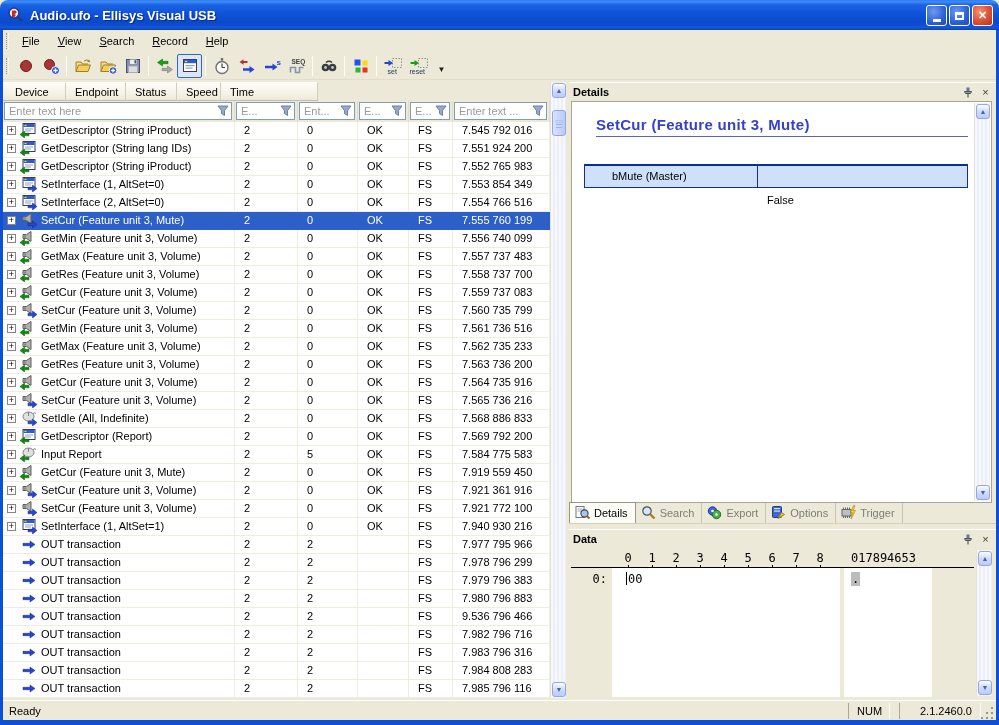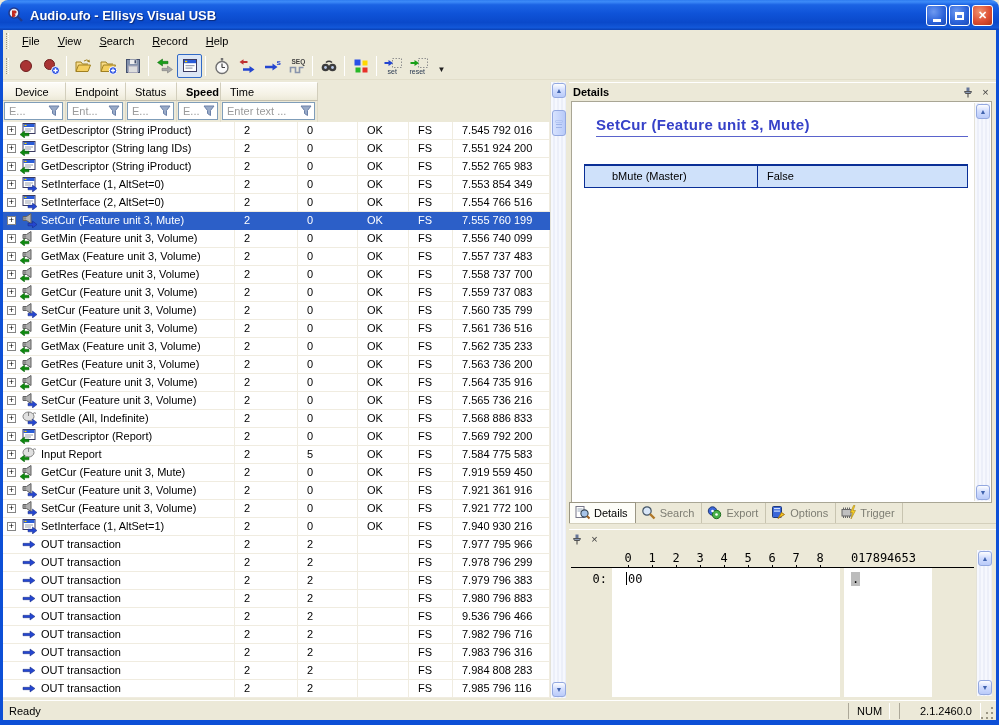--- a/index.html
+++ b/index.html
@@ -70,21 +70,21 @@
   .panel-hdr .hbtn { width:15px; height:14px; margin-right:3px; display:flex; align-items:center; justify-content:center; color:#404040; font-size:11px; }
   .details-content { position:absolute; left:571px; top:101px; width:421px; height:402px; background:#fff; border:1px solid #a9a695; }
   .details-title { position:absolute; left:24px; top:14px; font-size:15px; font-weight:bold; color:#3641c8; letter-spacing:0.3px; }
   .details-rule { position:absolute; left:24px; top:34px; width:372px; height:1px; background:#5a63cc; }
   .dtable { position:absolute; left:12px; top:62px; width:384px; border:1px solid #0a2f96; }
   .dtable-hdr { height:23px; background:#002d96; color:#fff; font-weight:bold; display:flex; align-items:center; }
   .dtable-hdr .n { margin-left:27px; flex:1; }
   .dtable-hdr .ch { margin-right:8px; font-size:12px; }
   .dtable-row { height:22px; background:#cfe1fa; display:flex; border-top:1px solid #0a2f96; }
   .dtable-row .c1 { width:173px; border-right:1px solid #0a2f96; padding:4px 0 0 27px; }
-  .dtable-row .c2 { flex:1; padding:4px 0 0 9px; }
+  .dtable-row .c2 { flex:1; padding:4px 0 0 9px;margin-top:24px; }
 
   .tabstrip { position:absolute; left:569px; top:503px; width:427px; height:21px; display:flex; align-items:flex-end; background:#ece9d8; border-bottom:1px solid #d4d0bc; }
   .tab { height:20px; display:flex; align-items:center; padding:0 7px 0 5px; color:#7d7d73; border-right:1px solid #c8c4b0; }
   .tab.active { background:#fdfdf8; border:1px solid #9a9684; border-bottom:none; color:#000; height:21px; }
   .tab svg { margin-right:4px; }
 
   .data-content { position:absolute; left:569px; top:548px; width:427px; height:150px; background:#ece9d8; font-family:"DejaVu Sans Mono",monospace; font-size:12px; }
   .hex-box { position:absolute; left:43px; top:20px; width:228px; height:129px; background:#fff; }
   .ascii-box { position:absolute; left:275px; top:20px; width:88px; height:129px; background:#fff; }
   .hex-rule { position:absolute; left:2px; top:19px; width:403px; height:1px; background:#000; }
@@ -254,24 +254,32 @@
       <span class="tb-btn">
         <span class="tb-overflow">▼</span>
       </span>
     </span>
 </div>
 
 <div class="tbl-header" id="tbl-header">
     <div class="th" style="width: 63px;">Device</div>
     <div class="th" style="width: 60px;">Endpoint</div>
     <div class="th" style="width: 51px;">Status</div>
-    <div class="th" style="width: 44px; font-weight: bold;">Speed</div>
+    <div class="th" style="width: 44px;">Speed</div>
     <div class="th" style="width: 97px;">Time</div>
   </div>
 <div class="filter-row" id="filter-row">
+    <div class="filter-cell" style="width: 232px;">
+      <div class="filter-box">
+        <span class="filter-text">Enter text here</span>
+        <span class="funnel"><svg width="16" height="14" viewBox="0 0 16 14">
+            <path d="M3 2 H13 L9.5 6.5 V11.5 L6.5 9.5 V6.5 Z" fill="#98aac8" stroke="#6a80a8"></path>
+          </svg></span>
+      </div>
+    </div>
     <div class="filter-cell" style="width: 63px;">
       <div class="filter-box">
         <span class="filter-text">E...</span>
         <span class="funnel"><svg width="16" height="14" viewBox="0 0 16 14">
             <path d="M3 2 H13 L9.5 6.5 V11.5 L6.5 9.5 V6.5 Z" fill="#98aac8" stroke="#6a80a8"></path>
           </svg></span>
       </div>
     </div>
     <div class="filter-cell" style="width: 60px;">
       <div class="filter-box">
@@ -899,20 +907,21 @@
       <span><svg width="15" height="15" viewBox="0 0 15 15">
           <rect x="1" y="4.5" width="9" height="6.5" fill="#c0c0c0" stroke="#666"></rect>
           <path d="M2.5 4.5 V2.5 M4.5 4.5 V2.5 M6.5 4.5 V2.5 M8.5 4.5 V2.5 M2.5 13 V11 M4.5 13 V11 M6.5 13 V11 M8.5 13 V11" stroke="#666"></path>
           <path d="M12.5 0.5 L9.5 7.5 H11.5 L10 14 L14.5 5.5 H12 L14 0.5 Z" fill="#f8d020" stroke="#a88518" stroke-width="0.6"></path>
         </svg></span>
       <span>Trigger</span>
     </span>
   </div>
 
 <div class="panel-hdr" style="top:529px;">
+  <span class="t">Data</span>
   <span class="hbtn">
     <svg width="10" height="11" viewBox="0 0 10 11">
         <rect x="3.5" y="0.5" width="3" height="4" fill="#667699"></rect>
         <path d="M1.5 4.5 H8.5 L7.5 6.5 H2.5 Z" fill="#8c9cb8" stroke="#555"></path>
         <line x1="5" y1="6.5" x2="5" y2="10.5" stroke="#404040"></line>
       </svg>
   </span>
   <span class="hbtn">×</span>
 </div>
 <div class="data-content">

